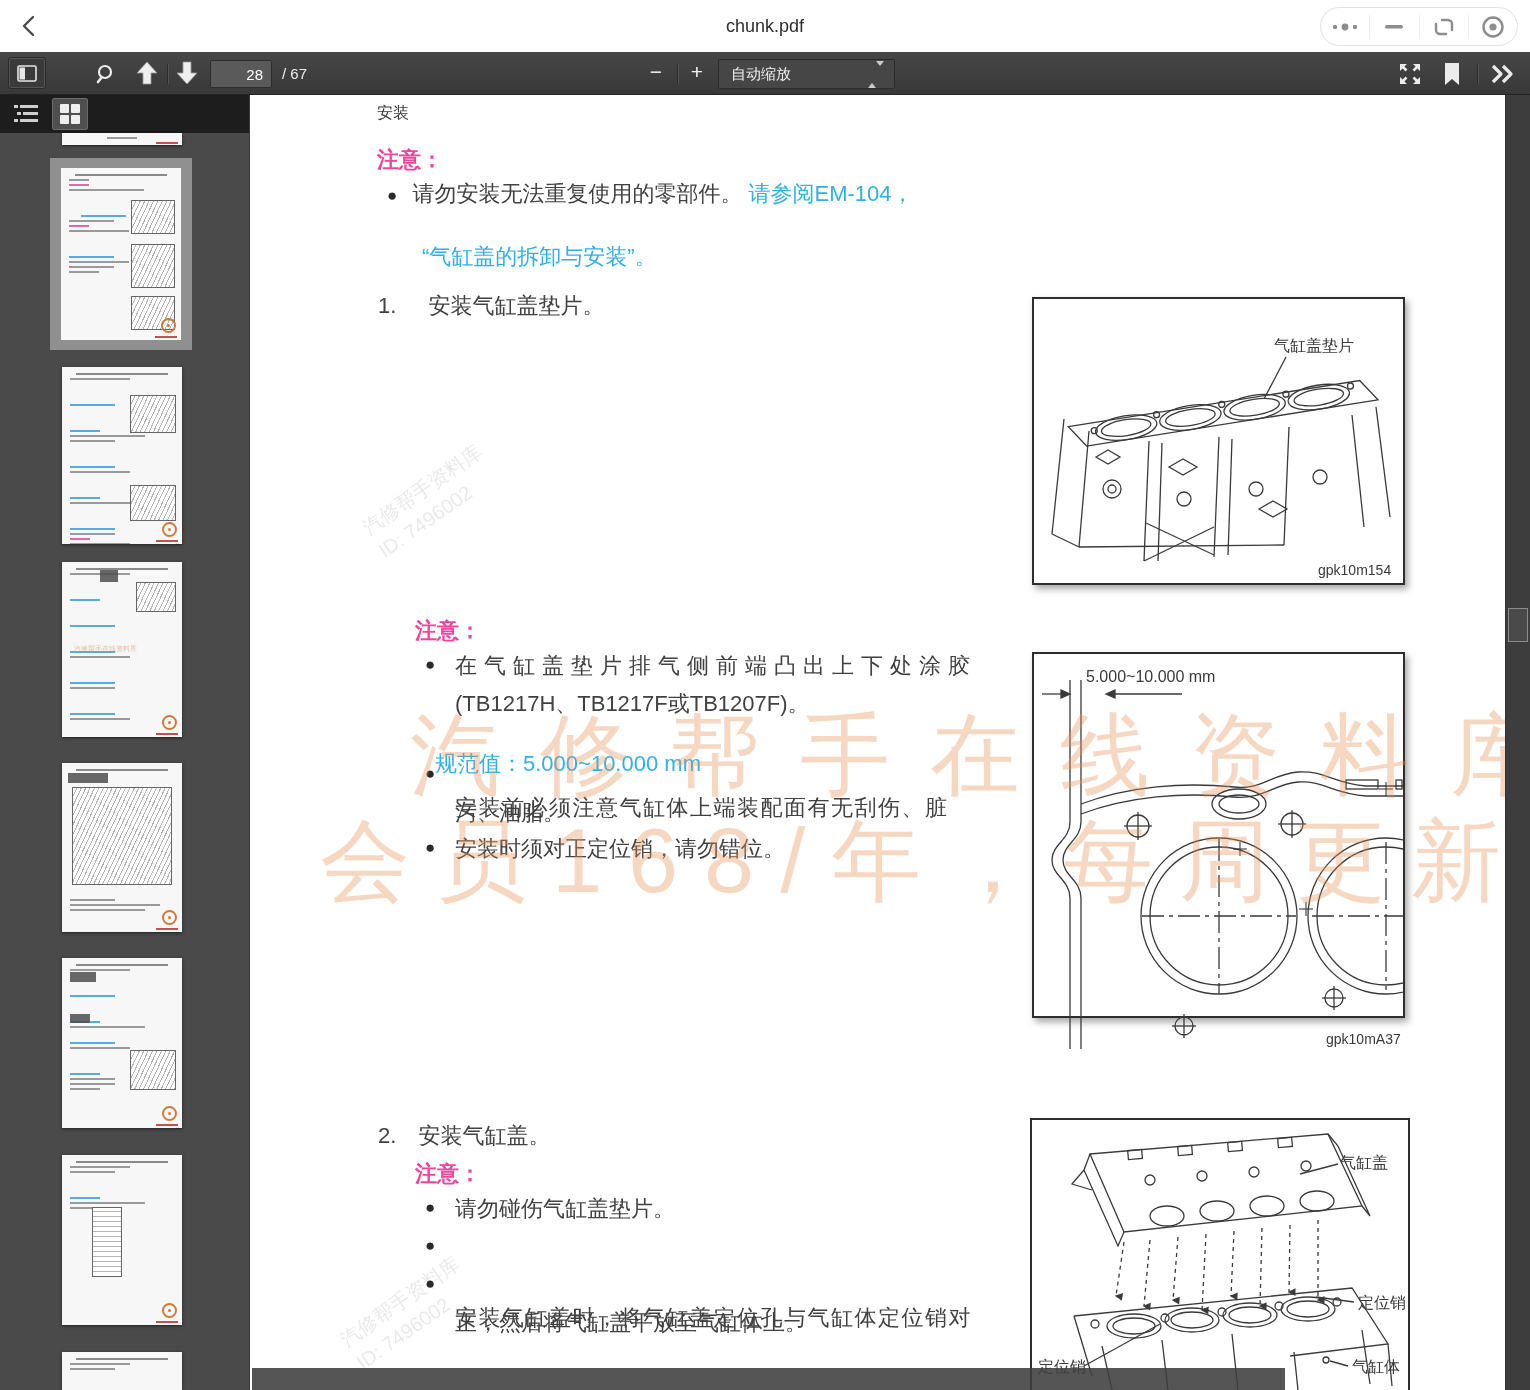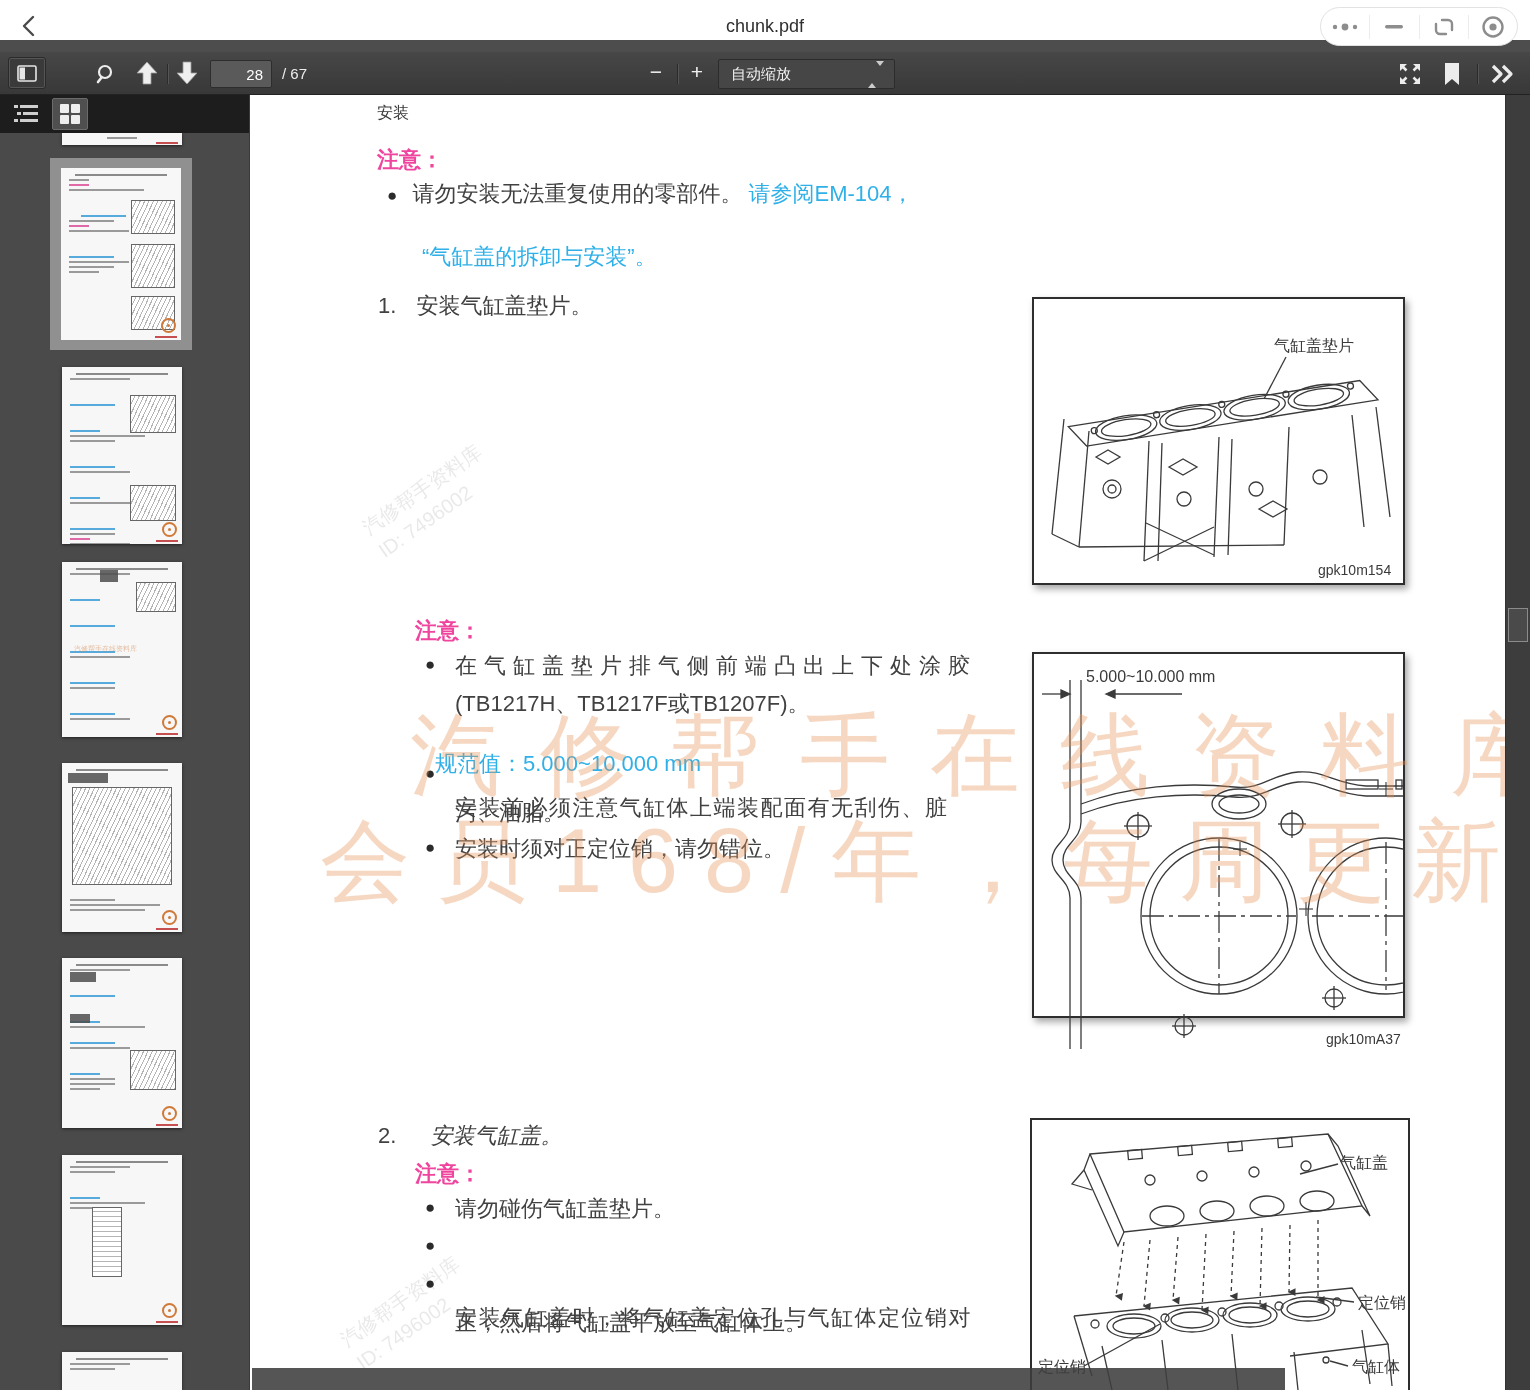--- a/index.html
+++ b/index.html
@@ -1,21 +1,21 @@
 <!DOCTYPE html>
 <html><head>
 <meta charset="utf-8">
 <style>
   * { margin:0; padding:0; box-sizing:border-box; }
   html,body { background:#4d4d4d; }
   body { font-family:"Liberation Sans", sans-serif; }
   #app { position:relative; width:1530px; height:1390px; overflow:hidden; background:#4d4d4d; }
 
   
-  .titlebar { position:absolute; left:0; top:0; width:1530px; height:40px; background:#ffffff; }
+  .titlebar { position:absolute; left:0; top:0; width:1530px; height:52px; background:#ffffff; }
   .back-btn { position:absolute; left:16px; top:13px; width:26px; height:26px; cursor:pointer; }
   .title { position:absolute; left:0; right:0; top:16px; text-align:center; font-size:18px; color:#2e2e2e; }
   .winpill { position:absolute; right:12px; top:7px; width:198px; height:39px; border:1px solid #e2e2e2; border-radius:20px;
              background:#fff; display:flex; align-items:center; }
   .winpill .wbtn { flex:1; height:24px; display:flex; align-items:center; justify-content:center; }
   .winpill .wbtn + .wbtn { border-left:1px solid #ececec; }
 
   
   .toolbar { position:absolute; left:0; top:52px; width:1530px; height:43px;
              background:linear-gradient(#474747,#383838); border-bottom:1px solid #222; }
@@ -337,37 +337,37 @@
 
     <div class="t" style="left:137px;top:84px;">
       <span class="bullet-disc">●</span>
       <span style="margin-left:9px;">请勿安装无法重复使用的零部件。</span>
       <span class="blue">请参阅EM-104，</span>
     </div>
     <div class="t blue" style="left:172px;top:123px;">“气缸盖的拆卸与安装”。</div>
 
     <div class="t" style="left:128px;top:196px;">
       <span>1.</span>
-      <span style="margin-left:14px;">安装气缸盖垫片。</span>
+      <span style="margin-left:26px;">安装气缸盖垫片。</span>
     </div>
 
     <div class="t pink" style="left:165px;top:521px;">注意：</div>
     <div class="t bullet-disc" style="left:175px;top:560px;">●</div>
     <div class="t ls-wide" style="left:205px;top:556px;">在气缸盖垫片排气侧前端凸出上下处涂胶</div>
     <div class="t" style="left:205px;top:594px;">(TB1217H、TB1217F或TB1207F)。</div>
     <div class="t blue" style="left:185px;top:630px;">规范值：5.000~10.000 mm</div>
     <div class="t bullet-disc" style="left:175px;top:669px;">●</div>
     <div class="t ls-med" style="left:205px;top:665px;">安装前必须注意气缸体上端装配面有无刮伤、脏</div>
     <div class="t" style="left:205px;top:703px;">污、油脂。</div>
     <div class="t bullet-disc" style="left:175px;top:743px;">●</div>
     <div class="t" style="left:205px;top:739px;">安装时须对正定位销，请勿错位。</div>
 
     <div class="t" style="left:128px;top:1026px;">
       <span>2.</span>
-      <span style="margin-left:28px;font-style:italic;">安装气缸盖。</span>
+      <span style="margin-left:16px;">安装气缸盖。</span>
     </div>
     <div class="t pink" style="left:165px;top:1064px;">注意：</div>
     <div class="t bullet-disc" style="left:175px;top:1103px;">●</div>
     <div class="t" style="left:205px;top:1099px;">请勿碰伤气缸盖垫片。</div>
     <div class="t bullet-disc" style="left:175px;top:1141px;">●</div>
     <div class="t bullet-disc" style="left:175px;top:1179px;">●</div>
     <div class="t ls-med" style="left:205px;top:1175px;">安装气缸盖时，将气缸盖定位孔与气缸体定位销对</div>
     <div class="t" style="left:205px;top:1213px;">正，然后将气缸盖平放至气缸体上。</div>
 
     <div class="figure" style="left:782px;top:202px;width:373px;height:288px;">

